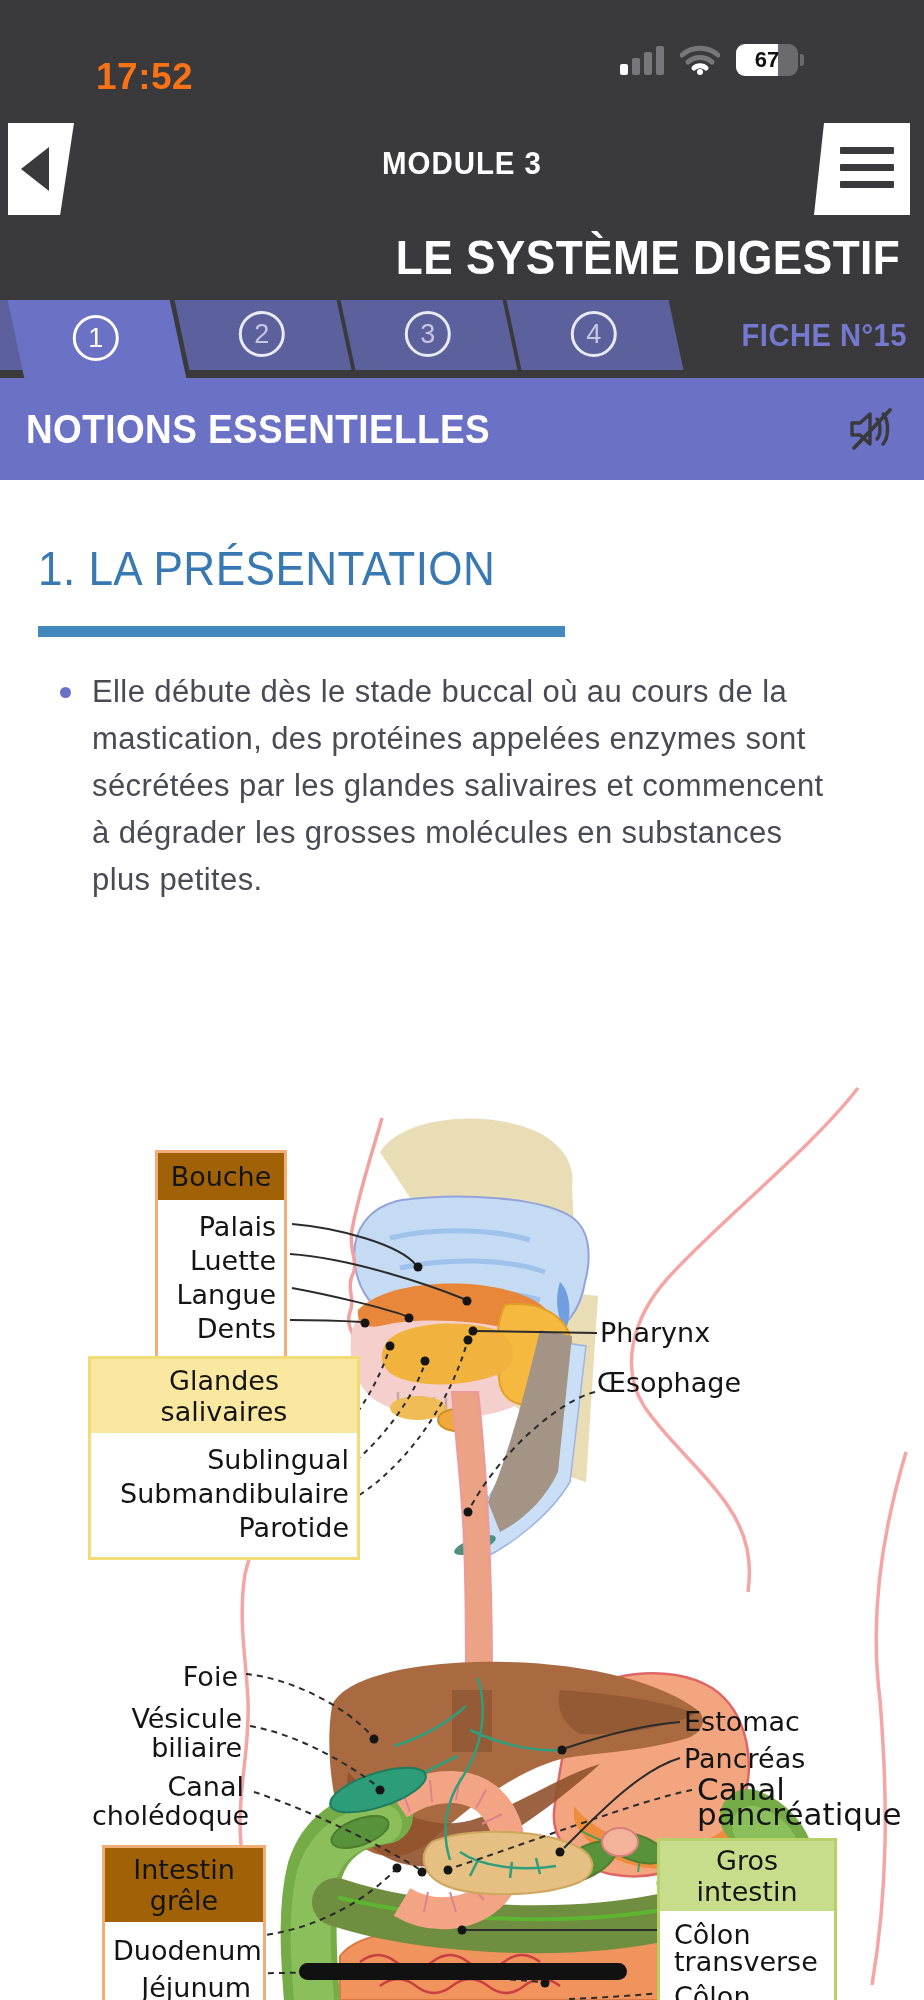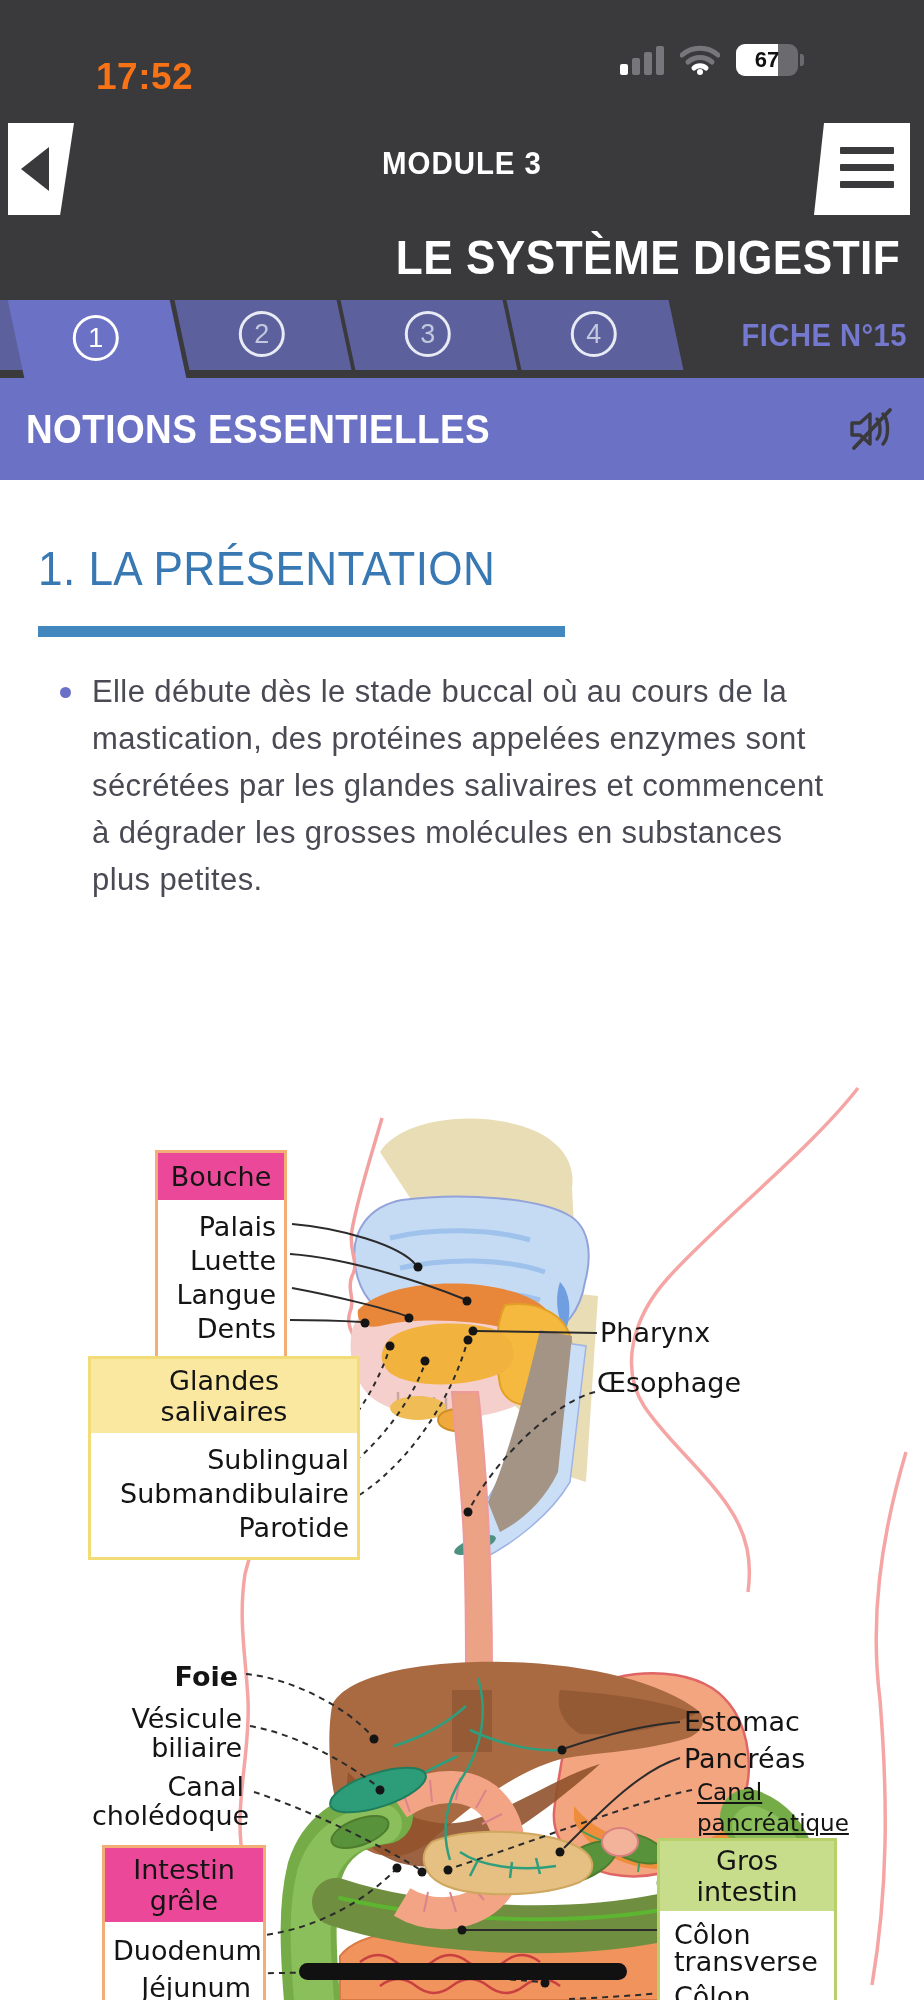--- a/index.html
+++ b/index.html
@@ -59,27 +59,27 @@
   .bullets{position:absolute;left:54px;top:668px;width:790px;margin:0;padding:0;list-style:none;}
   .bullets li{position:relative;padding-left:38px;margin:0;color:#4A4A54;font-size:31px;
               line-height:47px;letter-spacing:.4px;max-width:792px;}
   .bullets li::before{content:"";position:absolute;left:6px;top:19px;width:11px;height:11px;
                       border-radius:50%;background:#6A70C8;}
 
   
   .anat-svg{position:absolute;left:0;top:1085px;}
   .dlabel{position:absolute;font-family:"DejaVu Sans","Liberation Sans",sans-serif;font-size:27px;
           line-height:29px;color:#141414;}
-  .dlabel.small{font-size:23px;line-height:31px;text-decoration:underline;}
+  .dlabel.small{font-size:31px;line-height:25px;}
   .r{text-align:right;}
   .gbox{position:absolute;background:#fff;font-family:"DejaVu Sans","Liberation Sans",sans-serif;color:#141414;}
   .gbox .hd{text-align:center;font-size:27px;line-height:31px;padding:8px 2px;}
   .gbox .bd{padding:10px 8px 12px 8px;font-size:27px;}
   .gbox.orange{border:3px solid #F3AE78;}
-  .gbox.orange .hd{background:#ec4899;margin:-0px;}
+  .gbox.orange .hd{background:#a16207;margin:-0px;}
   .gbox.yellow{border:3px solid #F2DC77;}
   .gbox.yellow .hd{background:#FAE8A0;}
   .gbox.green{border:3px solid #B7D06A;}
   .gbox.green .hd{background:#C8DD8B;}
   .gbox .bd .it{line-height:34px;}
 
   .homebar{position:absolute;left:299px;top:1963px;width:328px;height:17px;border-radius:9px;background:#111;z-index:12;}
 </style>
 </head>
 <body>
@@ -309,21 +309,21 @@
     <div class="bd r" style="">
       <div class="it">Sublingual</div>
       <div class="it">Submandibulaire</div>
       <div class="it">Parotide</div>
     </div>
   </div>
 
   <div class="dlabel" style="left:600px;top:1318px;">Pharynx</div>
   <div class="dlabel" style="left:597px;top:1368px;">Œsophage</div>
 
-  <div class="dlabel r" style="left:138px;top:1662px;width:100px;font-weight:bold;">Foie</div>
+  <div class="dlabel r" style="left:138px;top:1662px;width:100px;">Foie</div>
   <div class="dlabel r" style="left:118px;top:1704px;width:124px;">Vésicule biliaire</div>
   <div class="dlabel r" style="left:92px;top:1772px;width:152px;">Canal cholédoque</div>
 
   <div class="dlabel" style="left:684px;top:1707px;">Estomac</div>
   <div class="dlabel" style="left:684px;top:1744px;">Pancréas</div>
   <div class="dlabel small" style="left:697px;top:1777px;width:150px;">Canal pancréatique</div>
 
   <div class="gbox orange" style="left:102px;top:1845px;width:164px;">
     <div class="hd" style="padding:6px 14px;">Intestin grêle</div>
     <div class="bd r" style="padding-right:12px;">

